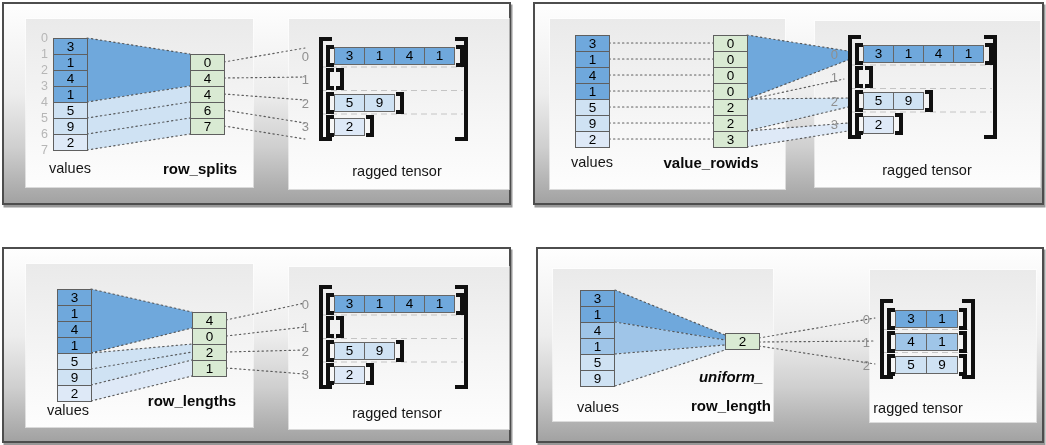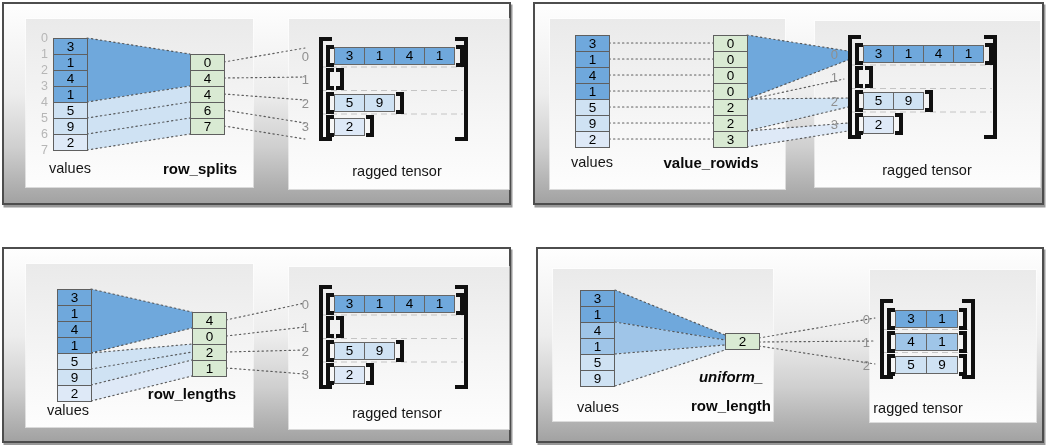--- a/index.html
+++ b/index.html
@@ -188,21 +188,21 @@
       <div class="cell" style="left: 53px; top: 72px; width: 35px; height: 17px; background: rgb(111, 168, 220);">4</div>
       <div class="cell" style="left: 53px; top: 88px; width: 35px; height: 17px; background: rgb(111, 168, 220);">1</div>
       <div class="cell" style="left: 53px; top: 104px; width: 35px; height: 17px; background: rgb(207, 226, 243);">5</div>
       <div class="cell" style="left: 53px; top: 120px; width: 35px; height: 17px; background: rgb(207, 226, 243);">9</div>
       <div class="cell" style="left: 53px; top: 136px; width: 35px; height: 17px; background: rgb(222, 233, 247);">2</div>
       <div class="cell" style="left: 188px; top: 63px; width: 35px; height: 17px; background: rgb(217, 234, 211);">4</div>
       <div class="cell" style="left: 188px; top: 79px; width: 35px; height: 17px; background: rgb(217, 234, 211);">0</div>
       <div class="cell" style="left: 188px; top: 95px; width: 35px; height: 17px; background: rgb(217, 234, 211);">2</div>
       <div class="cell" style="left: 188px; top: 111px; width: 35px; height: 17px; background: rgb(217, 234, 211);">1</div>
       <div class="vlabel" style="left: 64px; top: 153px;">values</div>
-      <div class="mlabel" style="left: 188px; top: 136px;">row_lengths</div>
+      <div class="mlabel" style="left: 188px; top: 143px;">row_lengths</div>
       <div class="tlabel" style="left: 393px; top: 156px;">ragged tensor</div>
       <div class="ob l" style="left: 315px; top: 36px; width: 13px; height: 104px;"></div>
       <div class="ob r" style="left: 451px; top: 36px; width: 13px; height: 104px;"></div>
       <div class="ridx" style="left: 281px; top: 47.5px; width: 24px; height: 15px;">0</div>
       <div class="mb l" style="left: 322px; top: 43.5px; width: 8px; height: 22px;"></div>
       <div class="tcell" style="left: 330px; top: 46px; width: 31px; height: 18px; background: rgb(111, 168, 220);">3</div>
       <div class="tcell" style="left: 360px; top: 46px; width: 31px; height: 18px; background: rgb(111, 168, 220);">1</div>
       <div class="tcell" style="left: 390px; top: 46px; width: 31px; height: 18px; background: rgb(111, 168, 220);">4</div>
       <div class="tcell" style="left: 420px; top: 46px; width: 31px; height: 18px; background: rgb(111, 168, 220);">1</div>
       <div class="mb r" style="left: 452px; top: 43.5px; width: 8px; height: 22px;"></div>

